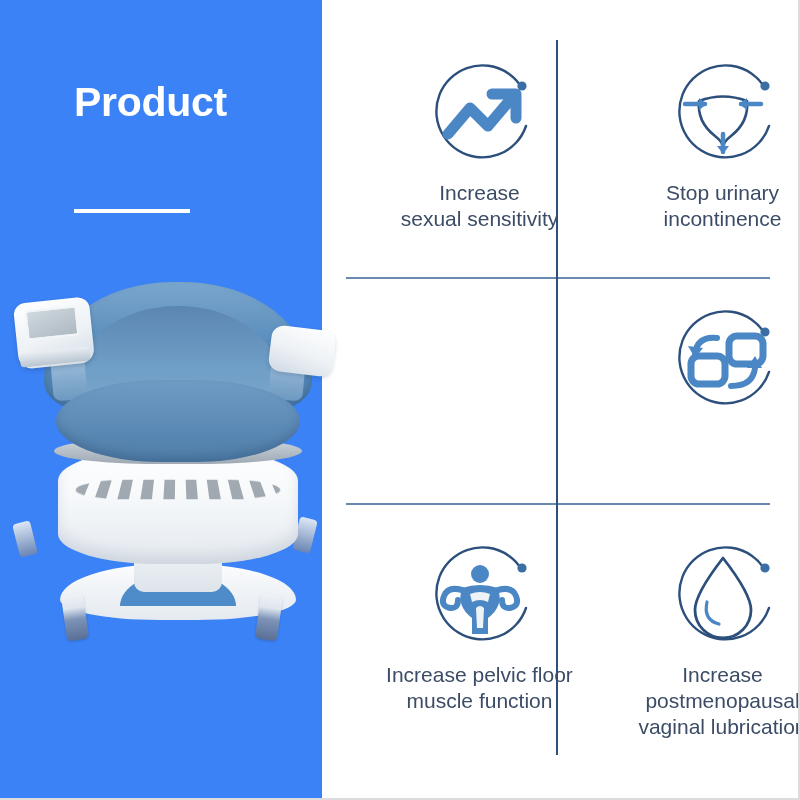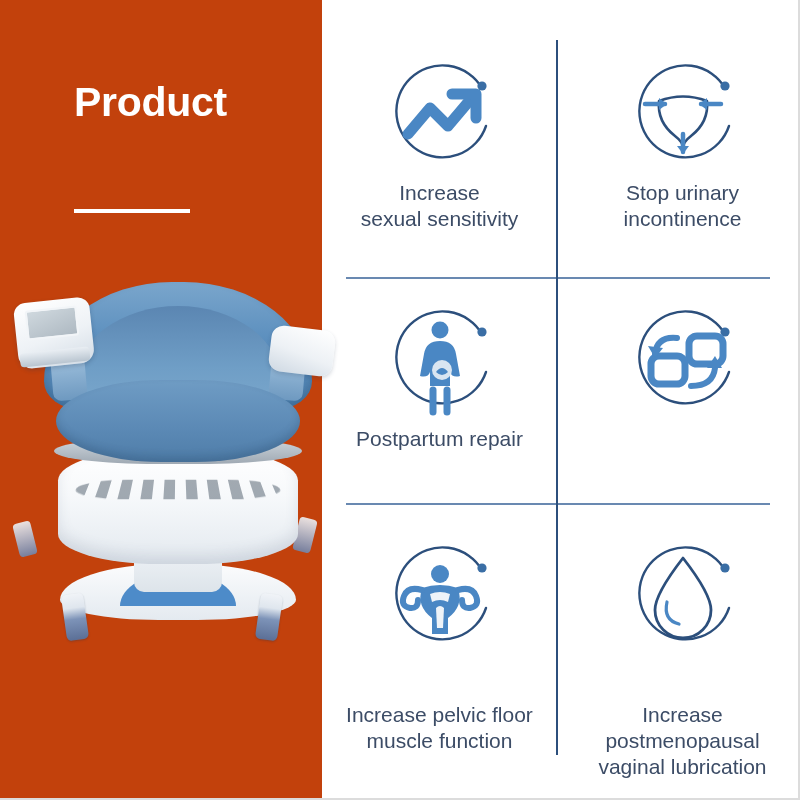--- a/index.html
+++ b/index.html
@@ -25,21 +25,21 @@
     overflow: hidden;
   }
 
   
   #left-panel {
     position: absolute;
     left: 0;
     top: 0;
     width: 322px;
     height: 800px;
-    background: #c2410c;
+    background: #3b82f6;
   }
 
   #title-block {
     position: absolute;
     left: 74px;
     top: 78px;
     width: 240px;
   }
   #title-block .line {
     color: #ffffff;
@@ -202,40 +202,41 @@
     background: #2c4f7c;
   }
 
   .cell {
     position: absolute;
     width: 235px;
     display: flex;
     flex-direction: column;
     align-items: center;
     justify-content: flex-end;
+    padding-left: 40px;
   }
   .cell-icon {
     width: 124px;
     height: 124px;
     position: relative;
   }
   .cell-icon svg { display: block; }
   .cell-label {
     margin-top: 8px;
     color: #3c4c66;
     font-size: 21px;
     line-height: 26px;
     text-align: center;
     white-space: pre-line;
   }
 
   
   .r1 { top: 48px; }
   .r2 { top: 294px; }
-  .r3 { top: 530px; gap: 40px; }
+  .r3 { top: 530px; }
   .c1 { left: 0px; }
   .c2 { left: 237px; margin-left: 6px; }
 </style>
 </head>
 <body>
 
 <div id="page">
 
   <div id="left-panel">
     <div id="title-block">
@@ -296,35 +297,20 @@
           <path d="M100 56 L80 56" fill="none" stroke="#4a87c4" stroke-width="4.5" stroke-linecap="round"></path>
           <path d="M86 50 L78 56 L86 62 Z" fill="#4a87c4"></path>
           <path d="M62 86 L62 104" fill="none" stroke="#4a87c4" stroke-width="4.5" stroke-linecap="round"></path>
           <path d="M56 98 L62 106 L68 98 Z" fill="#4a87c4"></path>
         </svg>
       </div>
       <div class="cell-label">Stop urinary
 incontinence</div>
     </div>
 
-    <div class="cell r2 c1">
-      <div class="cell-icon">
-        <svg width="124" height="124" viewBox="0 0 124 124">
-          <path d="M104 40 A46 46 0 1 0 108 78" fill="none" stroke="#2c4f7c" stroke-width="2.4" stroke-linecap="round"></path>
-          <circle cx="104" cy="38" r="4.6" fill="#3a6ea5"></circle>
-          <circle cx="62" cy="36" r="8.5" fill="#4a87c4"></circle>
-          <path d="M62 47 Q48 47 46 60 L42 82 Q50 84 52 78 L52 92 L72 92 L72 78 Q74 84 82 82 L78 60 Q76 47 62 47 Z" fill="#4a87c4"></path>
-          <path d="M55 96 L55 118" stroke="#4a87c4" stroke-width="7" stroke-linecap="round"></path>
-          <path d="M69 96 L69 118" stroke="#4a87c4" stroke-width="7" stroke-linecap="round"></path>
-          <circle cx="64" cy="76" r="10" fill="#e9eff6" opacity="0.9"></circle>
-          <path d="M58 78 Q64 70 70 78 Q64 84 58 78 Z" fill="#4a87c4"></path>
-        </svg>
-      </div>
-      <div class="cell-label">Postpartum repair</div>
-    </div>
 
     <div class="cell r2 c2">
       <div class="cell-icon">
         <svg width="124" height="124" viewBox="0 0 124 124">
           <path d="M104 40 A46 46 0 1 0 108 78" fill="none" stroke="#2c4f7c" stroke-width="2.4" stroke-linecap="round"></path>
           <circle cx="104" cy="38" r="4.6" fill="#3a6ea5"></circle>
           <rect x="68" y="42" width="34" height="28" rx="8" fill="none" stroke="#4a87c4" stroke-width="7"></rect>
           <rect x="30" y="62" width="34" height="28" rx="8" fill="none" stroke="#4a87c4" stroke-width="7"></rect>
           <path d="M56 44 Q36 42 34 60" fill="none" stroke="#4a87c4" stroke-width="6" stroke-linecap="round"></path>
           <path d="M27 52 L34 64 L42 54 Z" fill="#4a87c4"></path>

